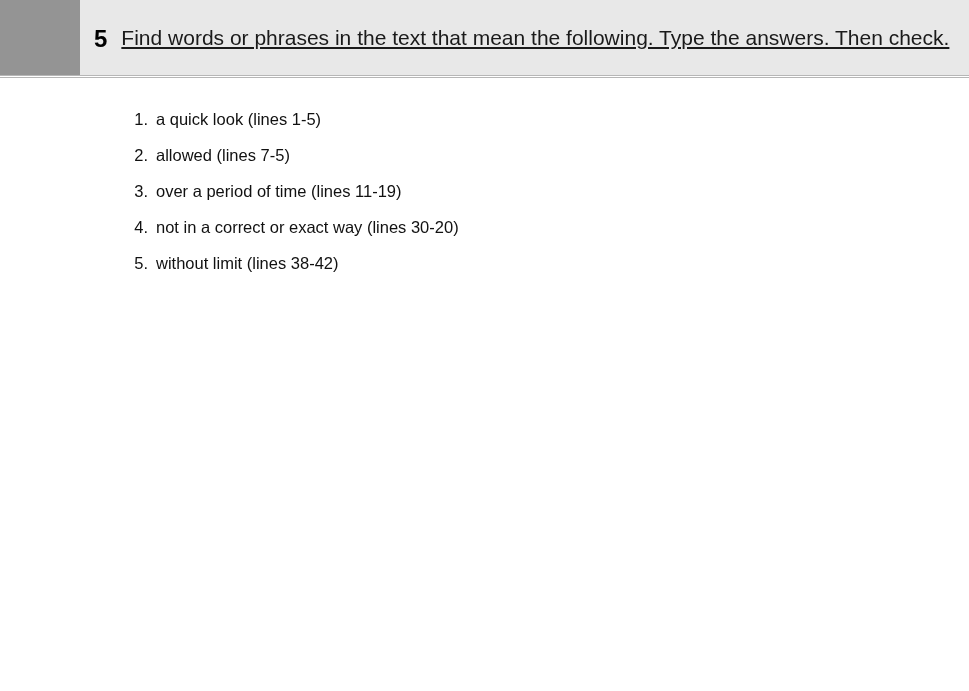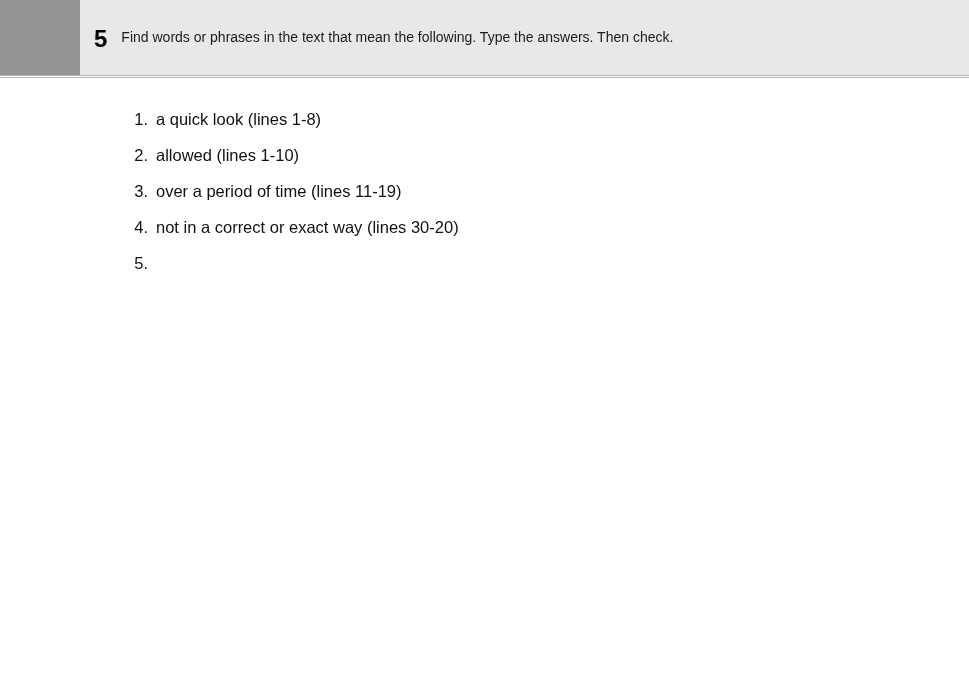--- a/index.html
+++ b/index.html
@@ -48,23 +48,24 @@
   .ex-number {
     font-size: 24px;
     font-weight: bold;
     color: #000;
     line-height: 1;
     margin-right: 14px;
     position: relative;
     top: 1px;
   }
   .ex-instruction {
-    font-size: 14px;
+    font-size: 21px;
     color: #1a1a1a;
     line-height: 1.2;
+    text-decoration: underline;
   }
 
   .header-rule {
     position: absolute;
     left: 0;
     top: 75px;
     width: 969px;
     height: 3px;
     background: #ffffff;
     border-top: 1px solid #b6b6b6;
@@ -117,38 +118,39 @@
       <div class="ex-instruction">Find words or phrases in the text that mean the following. Type the answers. Then check.</div>
     </div>
   </div>
   <div class="header-rule"></div>
 
   <div class="content">
     <div class="question-list">
 
       <div class="question-row">
         <span class="q-num">1.</span>
-        <span class="q-text">a quick look (lines 1-8)</span>
+        <span class="q-text">a quick look (lines 1-5)</span>
       </div>
 
       <div class="question-row">
         <span class="q-num">2.</span>
-        <span class="q-text">allowed (lines 1-10)</span>
+        <span class="q-text">allowed (lines 7-5)</span>
       </div>
 
       <div class="question-row">
         <span class="q-num">3.</span>
         <span class="q-text">over a period of time (lines 11-19)</span>
       </div>
 
       <div class="question-row">
         <span class="q-num">4.</span>
         <span class="q-text">not in a correct or exact way (lines 30-20)</span>
       </div>
 
       <div class="question-row">
         <span class="q-num">5.</span>
+        <span class="q-text">without limit (lines 38-42)</span>
       </div>
 
     </div>
   </div>
 
 </div>
 
 </body></html>

